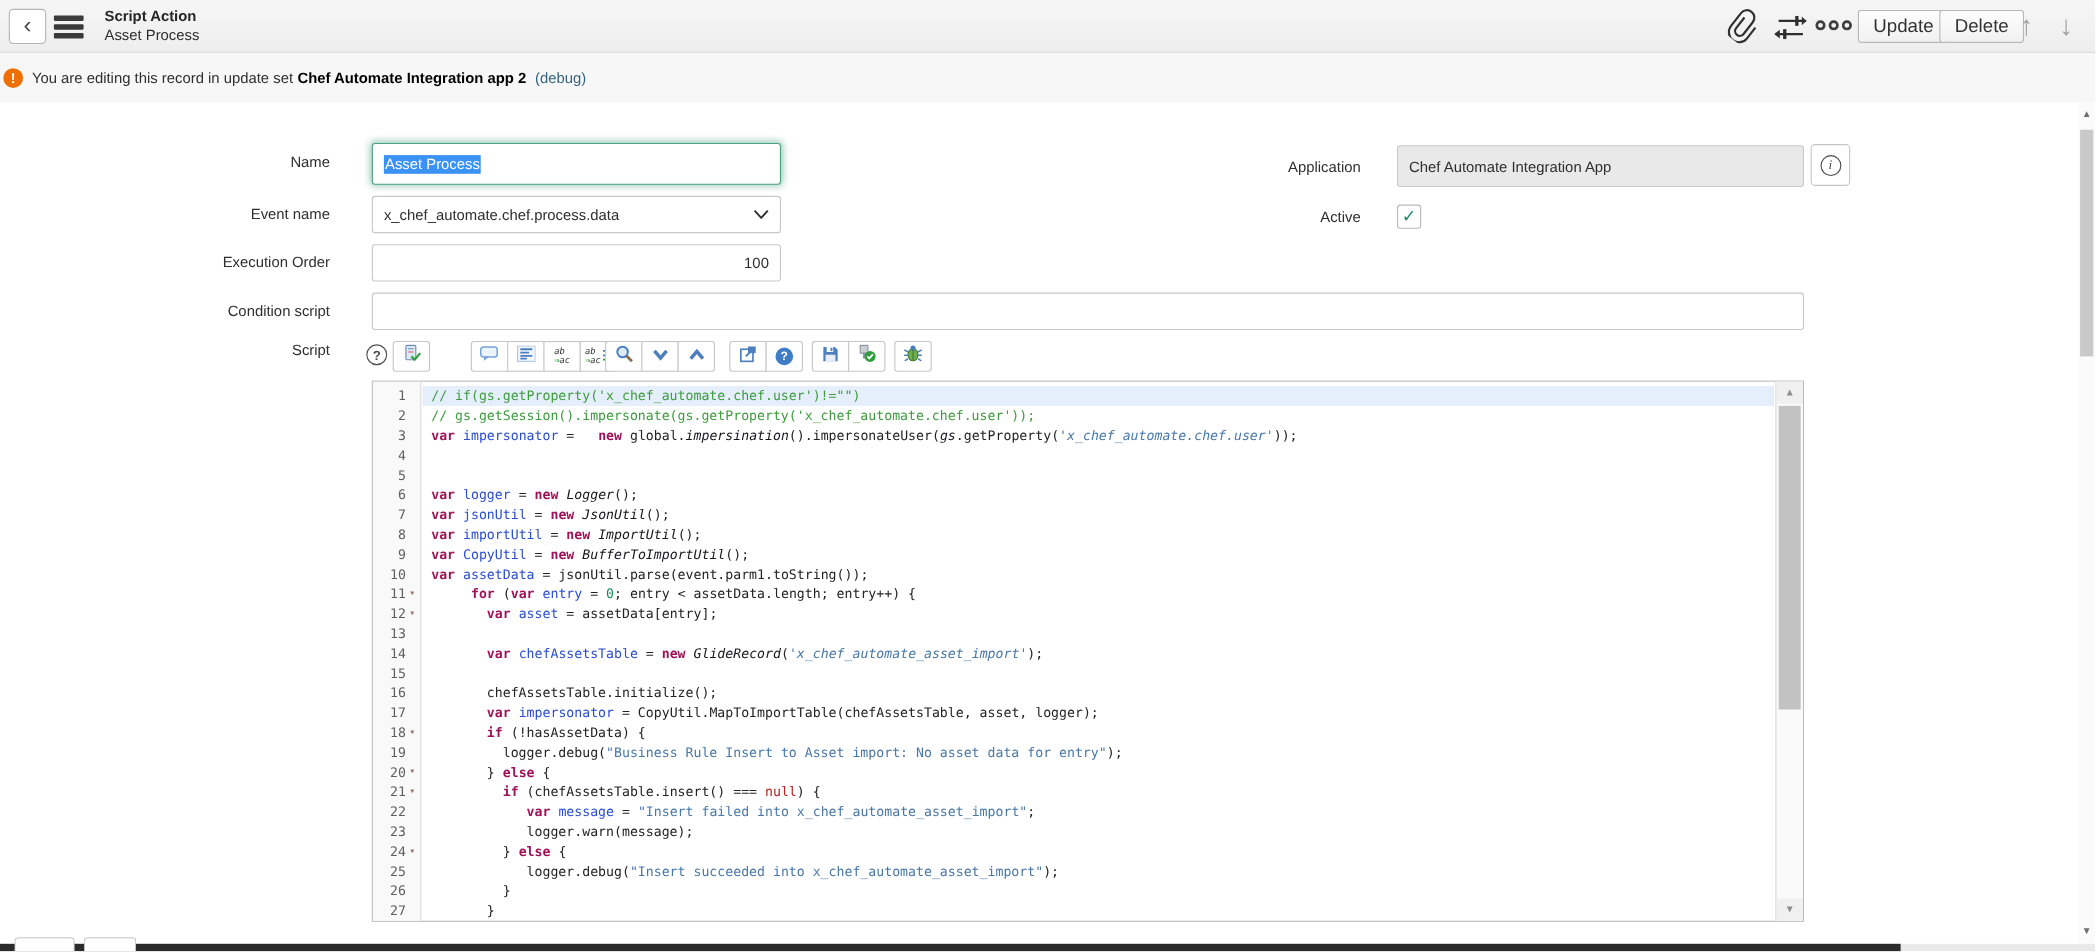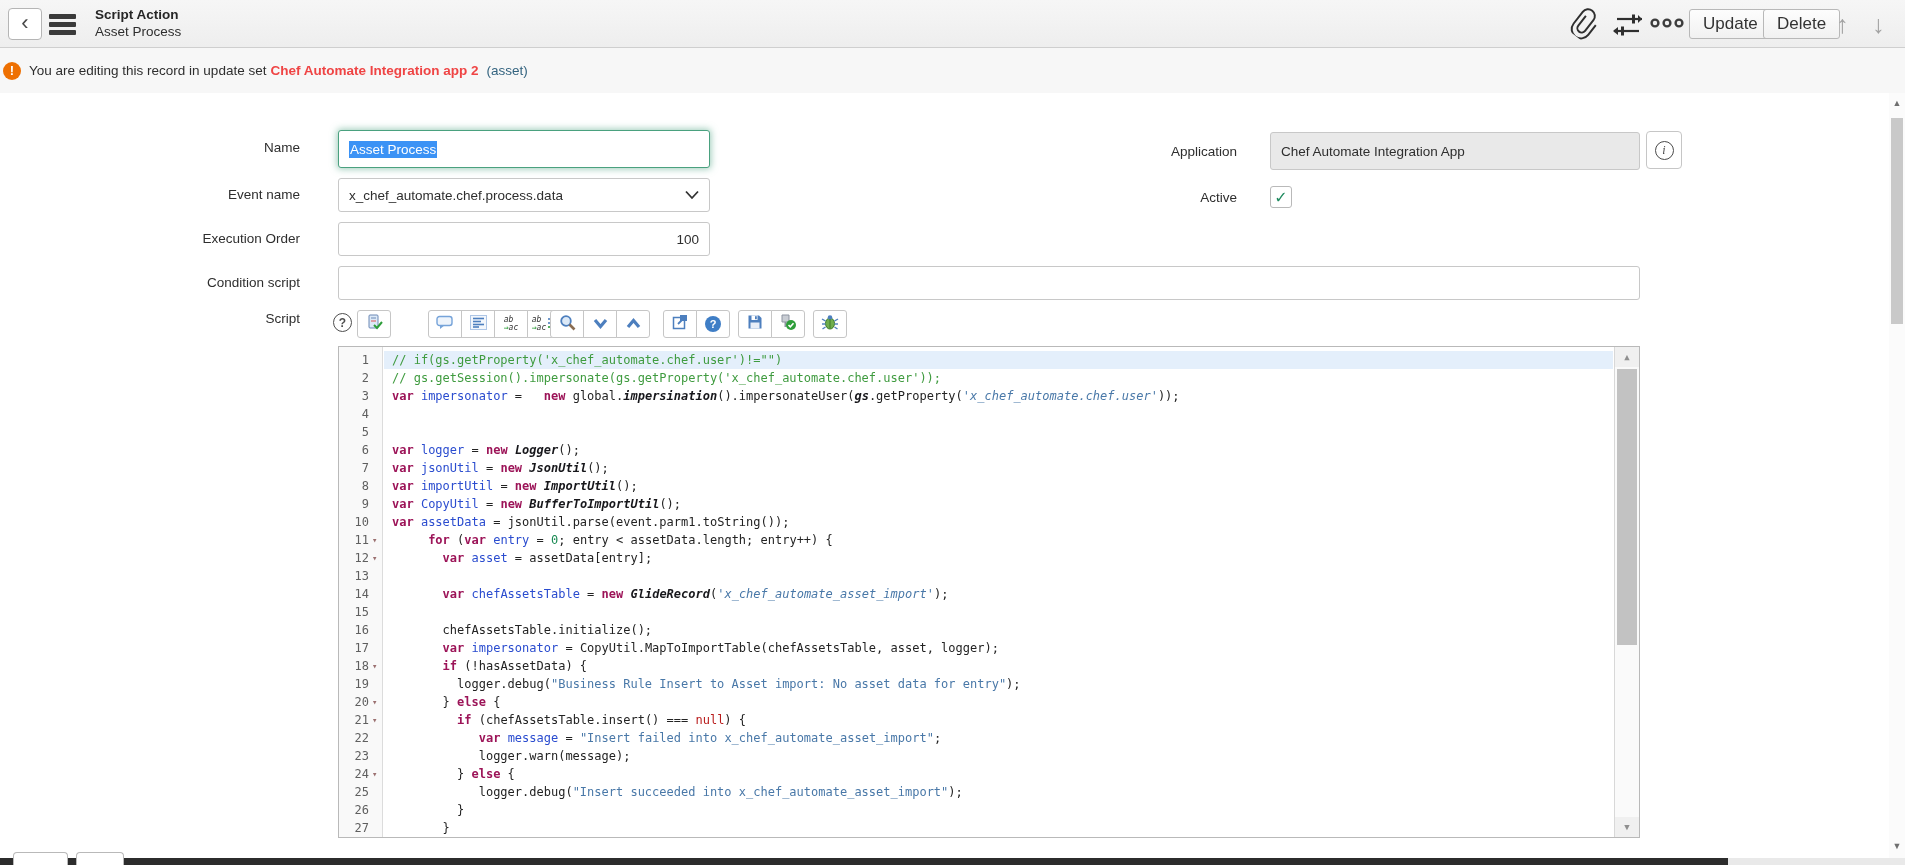--- a/index.html
+++ b/index.html
@@ -21,21 +21,21 @@
   .hbtn{position:absolute;top:9px;height:30px;box-sizing:border-box;background:linear-gradient(#fdfdfd,#f1f1f1);
         border:1px solid #b8b8b8;border-radius:3px;font-size:17px;color:#333;display:flex;align-items:center;
         justify-content:center;padding:0 13px;cursor:pointer;}
   .navarr{position:absolute;top:6px;font-size:25px;color:#a2a2a2;cursor:pointer;line-height:36px;}
 
   
   .banner{position:absolute;left:0;top:48px;width:1905px;height:45px;background:#f7f7f7;
           display:flex;align-items:center;box-sizing:border-box;padding-left:3px;font-size:13.5px;}
   .warn{width:18px;height:18px;border-radius:50%;background:#ee7002;color:#fff;display:flex;align-items:center;
         justify-content:center;font-weight:bold;font-size:13px;margin-right:8px;flex:0 0 auto;}
-  .banner b{margin:0 4px;color:#ef4444;text-align:right;}
+  .banner b{margin:0 4px;color:#000000;text-align:right;}
   .cancel-link{color:#33637f;margin-left:4px;cursor:pointer;}
 
   
   .lbl{position:absolute;width:280px;text-align:right;font-size:13.5px;color:#2e2e2e;}
   .fld{position:absolute;background:#fff;border:1px solid #c8c8c8;border-radius:3px;box-sizing:border-box;
        font-size:13.5px;color:#2e2e2e;display:flex;align-items:center;padding:0 10px;}
   .fld.focus{border:1px solid #4aa17f;box-shadow:0 0 7px 1px rgba(74,161,127,.55);}
   .sel-text{background:#3b92f5;color:#fff;padding:1px 1px;}
   .fld.ro{background:#e9e9e9;}
   .fld.num{justify-content:flex-end;}
@@ -74,21 +74,21 @@
   .codearea{position:absolute;left:45px;right:26px;top:0;bottom:0;padding-top:4px;overflow:hidden;cursor:text;}
   .crow{height:18px;white-space:pre;color:#232323;padding-left:8px;}
   .crow.active{background:#e4effb;}
   .t-com{color:#3f9b3f;}
   .t-kw{color:#9c1458;font-weight:bold;}
   .t-def{color:#2a4ccf;}
   .t-str{color:#4978a8;}
   .t-stri{color:#4978a8;font-style:italic;}
   .t-num{color:#1a8a53;}
   .t-atom{color:#b91c1c;}
-  .t-cls{color:#17171b;font-weight:bold;font-style:italic;}
+  .t-cls{color:#17171b;font-weight:normal;font-style:italic;}
   .vscroll{position:absolute;right:0;top:0;bottom:0;width:25px;background:#fafafa;border-left:1px solid #d8d8d8;
        box-sizing:border-box;}
   .vs-up,.vs-dn{position:absolute;left:0;right:0;height:20px;background:#f0f0f0;display:flex;align-items:center;
        justify-content:center;font-size:9px;color:#8f8f8f;cursor:pointer;}
   .vs-up{top:0;} .vs-dn{bottom:0;}
   .vs-thumb{position:absolute;left:2px;right:2px;top:22px;height:276px;background:#c2c2c2;cursor:pointer;}
 
   
   .pscroll{position:absolute;left:1889px;top:93px;width:16px;height:765px;background:#fbfbfb;}
   .ps-up,.ps-dn{position:absolute;left:0;width:16px;height:16px;display:flex;align-items:center;justify-content:center;
@@ -143,21 +143,21 @@
     <div class="hbtn" style="left:1689px;">Update</div>
     <div class="hbtn" style="left:1763px;">Delete</div>
     <div class="navarr" style="left:1836px;">↑</div>
     <div class="navarr" style="left:1872px;">↓</div>
   </div>
 
   <div class="banner">
     <span class="warn">!</span>
     <span>You are editing this record in update set</span>
     <b>Chef Automate Integration app 2</b>
-    <span class="cancel-link">(asset)</span>
+    <span class="cancel-link">(debug)</span>
   </div>
 
   <div class="lbl" style="left:20px;top:140px;">Name</div>
   <div class="lbl" style="left:20px;top:187px;">Event name</div>
   <div class="lbl" style="left:20px;top:231px;">Execution Order</div>
   <div class="lbl" style="left:20px;top:275px;">Condition script</div>
   <div class="lbl" style="left:20px;top:311px;">Script</div>
 
   <div class="fld focus" style="left:338px;top:130px;width:372px;height:38px;">
     <span class="sel-text">Asset Process</span>

